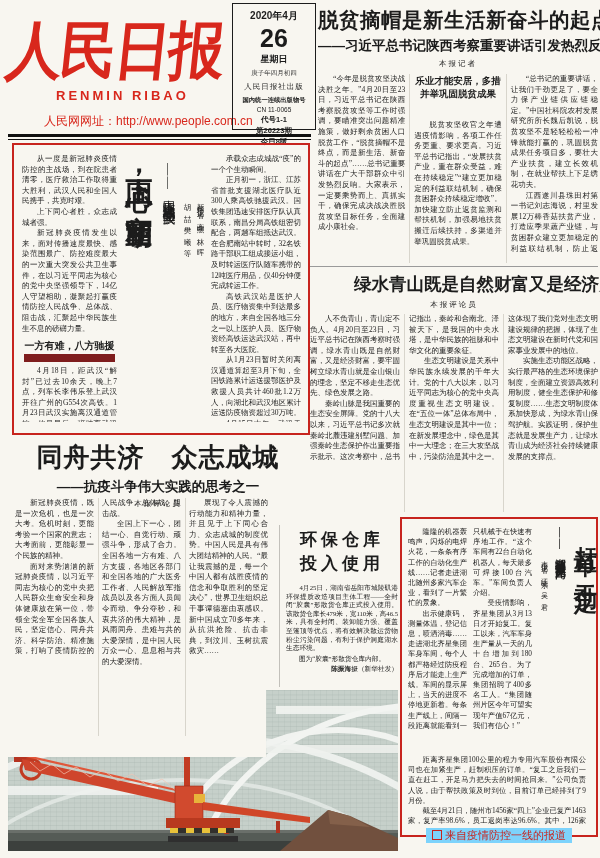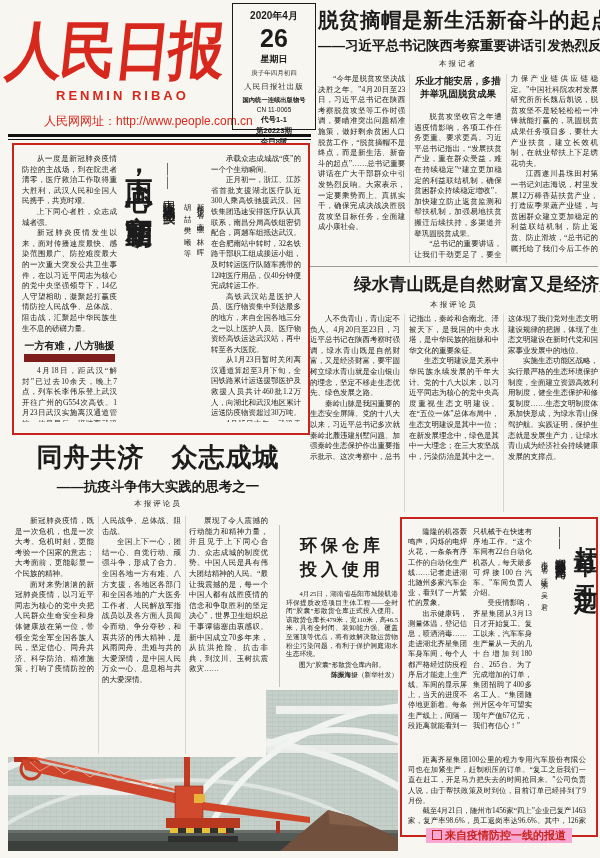--- a/index.html
+++ b/index.html
@@ -25,58 +25,58 @@
   
   .bodytxt{font-size:7.5px;line-height:10.6px;text-align:justify;overflow:hidden;}
   .bodytxt p{margin:0;text-indent:2em;}
   .hairline-h{border-top:0.5px solid #9a9a9a;height:0;}
   .hairline-v{border-left:0.5px solid #c2c0ba;width:0;}
   
   .lead-title{left:318px;top:6px;width:280px;text-align:center;font-family:"Liberation Sans",sans-serif;font-weight:bold;font-size:20.5px;letter-spacing:0.5px;white-space:nowrap;}
   .lead-sub{left:318px;top:37px;width:280px;text-align:center;font-family:"Liberation Sans",sans-serif;font-weight:bold;font-size:13.5px;white-space:nowrap;}
   .lead-byline{left:318px;top:59px;width:280px;text-align:center;font-size:7.5px;letter-spacing:2px;}
   .lead-body{left:318px;top:74px;width:280px;height:189px;column-count:3;column-gap:9px;column-rule:0.5px solid #d8d5cc;}
-  .lead-crosshead{font-family:"Liberation Sans",sans-serif;font-weight:bold;font-size:9.5px;line-height:13px;text-align:center;margin:12px 0;}
+  .lead-crosshead{font-family:"Liberation Sans",sans-serif;font-weight:bold;font-size:9.5px;line-height:13px;text-align:center;margin:20px 0;}
   
   .redbox1{left:12px;top:143px;width:294px;height:288px;border:2px solid #c7241e;}
   .rb-leftcol{left:8px;top:9px;width:95px;height:268px;}
   .rb-rightcol{left:197px;top:9px;width:90px;height:268px;}
   .vert{writing-mode:vertical-rl;}
   .rb-title{left:107px;top:12px;height:268px;font-family:"Liberation Sans",sans-serif;font-weight:bold;font-size:27px;letter-spacing:2px;}
   .rb-subhead{left:146px;top:18px;height:256px;font-size:12.5px;letter-spacing:1px;}
   .rb-bylines{left:165px;top:52px;height:200px;font-size:7.5px;}
   .rb-bylines div{margin-left:3px;letter-spacing:2px;}
   .crosshead-red{font-family:"Liberation Sans",sans-serif;font-weight:bold;font-size:10px;text-align:center;border-bottom:8px solid #7f1d1d;padding-bottom:2px;margin:5px 2px 4px 2px;line-height:13px;}
   
   .unity-title{left:12px;top:440px;width:292px;text-align:center;font-family:"Liberation Sans",sans-serif;font-weight:bold;font-size:26px;letter-spacing:1px;white-space:nowrap;}
   .unity-sub{left:12px;top:478px;width:292px;text-align:center;font-family:"Liberation Sans",sans-serif;font-weight:bold;font-size:13.5px;}
   .unity-byline{left:12px;top:499px;width:292px;text-align:center;font-size:7.5px;letter-spacing:2px;}
-  .unity-body{left:15px;top:516px;width:253px;height:238px;column-count:3;column-gap:8px;column-rule:0.5px solid #d8d5cc;}
+  .unity-body{left:15px;top:498px;width:253px;height:238px;column-count:3;column-gap:8px;column-rule:0.5px solid #d8d5cc;}
   
   .green-rule{left:310px;top:266px;width:288px;}
   .green-title{left:308px;top:272px;width:292px;text-align:center;font-family:"Liberation Sans",sans-serif;font-weight:bold;font-size:17.5px;white-space:nowrap;padding-left:40px;}
   .green-byline{left:310px;top:300px;width:288px;text-align:center;font-size:7.5px;letter-spacing:2px;}
   .green-body{left:310px;top:314px;width:288px;height:198px;column-count:3;column-gap:9px;column-rule:0.5px solid #d8d5cc;}
   
   .wh-box{left:286px;top:528px;width:112px;height:158px;}
-  .wh-title{text-align:center;font-size:17px;font-weight:bold;font-family:"Liberation Serif",serif;line-height:24px;letter-spacing:4px;margin-top:6px;}
+  .wh-title{text-align:center;font-size:17px;font-weight:bold;font-family:"Liberation Serif",serif;line-height:24px;letter-spacing:4px;}
   .wh-body{font-size:6.7px;line-height:8.6px;text-align:justify;margin-top:8px;}
   .wh-body p{margin:0;text-indent:2em;}
   .wh-caption{font-size:6.7px;text-align:center;margin-top:2px;}
   .wh-credit{font-size:6.7px;text-align:right;margin-top:1px;}
   .wh-credit b{font-weight:bold;}
   
   .redbox2{left:400px;top:517px;width:194px;height:316px;border:2px solid #c7241e;}
   .sz-top{left:6px;top:8px;width:124px;height:224px;column-count:2;column-gap:6px;font-size:7.3px;line-height:10.2px;}
   .sz-head{left:132px;top:8px;height:238px;}
   .sz-title{font-family:"Liberation Sans",sans-serif;font-weight:bold;font-size:23px;letter-spacing:4px;margin-left:4px;}
   .sz-sub{font-size:10.5px;font-weight:bold;margin-left:4px;letter-spacing:1px;}
   .sz-byline{font-size:7px;margin-left:5px;margin-top:28px;letter-spacing:2px;}
   .sz-bottom{left:6px;top:236px;width:178px;height:70px;font-size:7.3px;line-height:10.2px;}
-  .sz-footer{position:absolute;bottom:-8px;left:50%;transform:translateX(-50%);background:#f9a8d4;color:#c7241e;font-family:"Liberation Sans",sans-serif;font-weight:bold;font-size:11px;padding:0 6px;white-space:nowrap;text-align:right;}
+  .sz-footer{position:absolute;bottom:-8px;left:50%;transform:translateX(-50%);background:#7dd3fc;color:#c7241e;font-family:"Liberation Sans",sans-serif;font-weight:normal;font-size:11px;padding:0 6px;white-space:nowrap;text-align:right;}
   .sq{display:inline-block;width:8px;height:8px;border:1.6px solid #c7241e;vertical-align:-1px;margin-right:3px;}
   
   .photo{left:8px;top:690px;width:390px;height:161px;clip-path:polygon(66.2% 0,100% 0,100% 100%,0 100%,0 41.6%,66.2% 41.6%);}
 </style>
 </head>
 <body>
 
 <div class="abs logo">人民日报</div>
 <div class="abs logo-latin">RENMIN RIBAO</div>
 <div class="abs site">人民网网址：http://www.people.com.cn</div>

